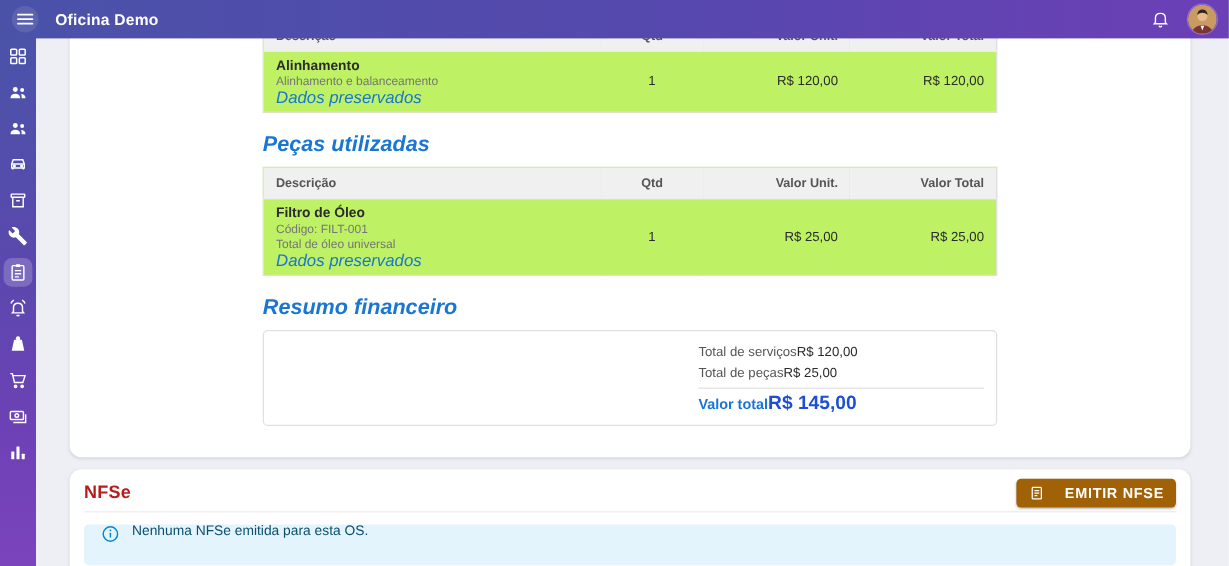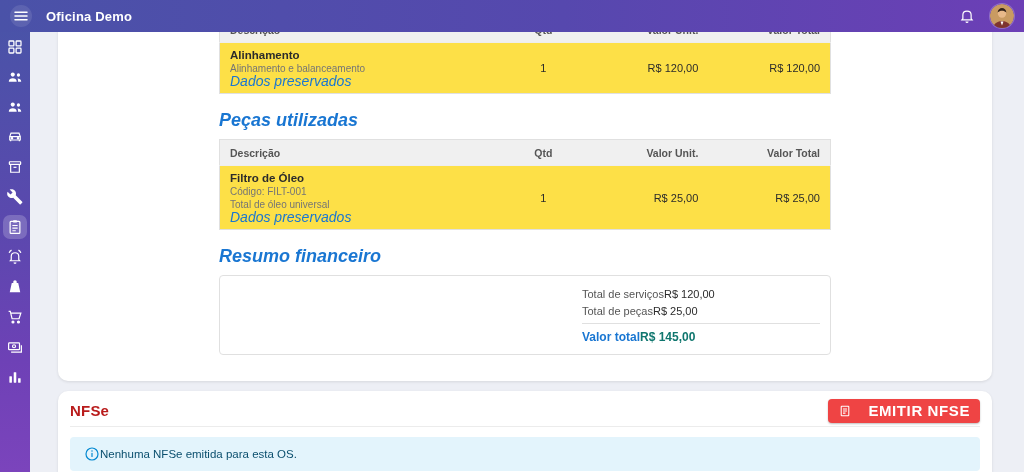--- a/index.html
+++ b/index.html
@@ -27,21 +27,21 @@
   .icon18 { width:18px; height:18px; display:block; }
 
   
   .page { padding-top:30px; padding-left:30px; }
 
   .top-card { margin-left:28px; width:934px; background:#fff; border-radius:0 0 10px 10px;
     box-shadow:0 1px 3px rgba(0,0,0,.10); overflow:hidden; padding-bottom:26px; }
   .inner { width:612px; margin:0 auto; }
 
   
-  table.data { width:100%; border-collapse:collapse; border:1px solid #e0e0e0; background:#fde047; font-size:11px; }
+  table.data { width:100%; border-collapse:collapse; border:1px solid #e0e0e0; background:#bef264; font-size:11px; }
   table.data thead th { background:#f0f0f0; color:#555; font-weight:bold; font-size:10.5px;
     padding:0 10px; text-align:left; height:26px; }
   table.data th.c-qty, table.data td.c-qty { width:14%; text-align:center; }
   table.data th.c-unit, table.data td.c-unit { width:20%; text-align:right; }
   table.data th.c-total, table.data td.c-total { width:20%; text-align:right; }
   table.data tbody td { padding:5px 10px; vertical-align:middle; border-top:1px solid #eee; }
   .clipped-table { margin-top:-14px; }
   .row-title { font-weight:bold; font-size:11.5px; color:#2b2b2b; line-height:14px; }
   .row-sub { font-size:10px; color:#757575; line-height:13px; }
   .row-note { font-size:14px; color:#1976d2; font-style:italic; line-height:13px; }
@@ -50,33 +50,33 @@
   .section-title { color:#1976d2; font-weight:bold; font-size:18px; margin:16px 0 8px;font-style:italic; }
 
   
   .summary-box { border:1px solid #e0e0e0; border-radius:4px; padding:9px 10px; background:#fff; }
   .summary-rows { width:238px; margin-left:auto; }
   .sum-row { display:flex; align-items:center; height:17px; }
   .sum-label { font-size:11px; color:#555; }
   .sum-value { font-size:11px; color:#2b2b2b; }
   .sum-divider { border-top:1px solid #e0e0e0; margin:4px 0; }
   .sum-total-label { font-size:12px; font-weight:bold; color:#1976d2; }
-  .sum-total-value { font-size:12px; font-weight:bold; color:#0f766e; }
+  .sum-total-value { font-size:16px; font-weight:bold; color:#1d4ed8; }
 
   
   .nfse-card { margin:10px 0 0 28px; width:934px; background:#fff; border-radius:10px;
     box-shadow:0 1px 3px rgba(0,0,0,.10); padding:10px 12px 10px; }
   .nfse-header { display:flex; align-items:center; justify-content:space-between; height:26px;
     border-bottom:1px solid #ececec; padding-bottom:6px; }
   .nfse-title { font-size:15px; font-weight:bold; color:#b91c1c; letter-spacing:.2px; }
-  .btn-green { display:flex; align-items:center; gap:16px; background:#ef4444; color:#fff; border:none;
+  .btn-green { display:flex; align-items:center; gap:16px; background:#a16207; color:#fff; border:none;
     border-radius:4px; height:24px; padding:0 10px; font-family:"Liberation Sans",sans-serif;
-    font-size:15px; font-weight:bold; letter-spacing:.6px; cursor:pointer; box-shadow:0 1px 2px rgba(0,0,0,.25); }
+    font-size:12px; font-weight:bold; letter-spacing:.6px; cursor:pointer; box-shadow:0 1px 2px rgba(0,0,0,.25); }
   .alert-info { margin-top:10px; background:#e3f4fc; color:#0b4f6e; border-radius:4px;
-    display:flex; align-items:center; padding:0 14px; height:34px; font-size:11.5px; }
+    display:flex; align-items:flex-start; gap:10px; padding:0 14px; height:34px; font-size:11.5px; }
 </style>
 </head>
 <body>
 
 <header class="appbar">
   <div class="hamburger">
     <svg class="icon18" viewBox="0 0 24 24">
         <path d="M4 7h16M4 12h16M4 17h16" stroke="#fff" stroke-width="2" stroke-linecap="round"></path>
       </svg>
   </div>

